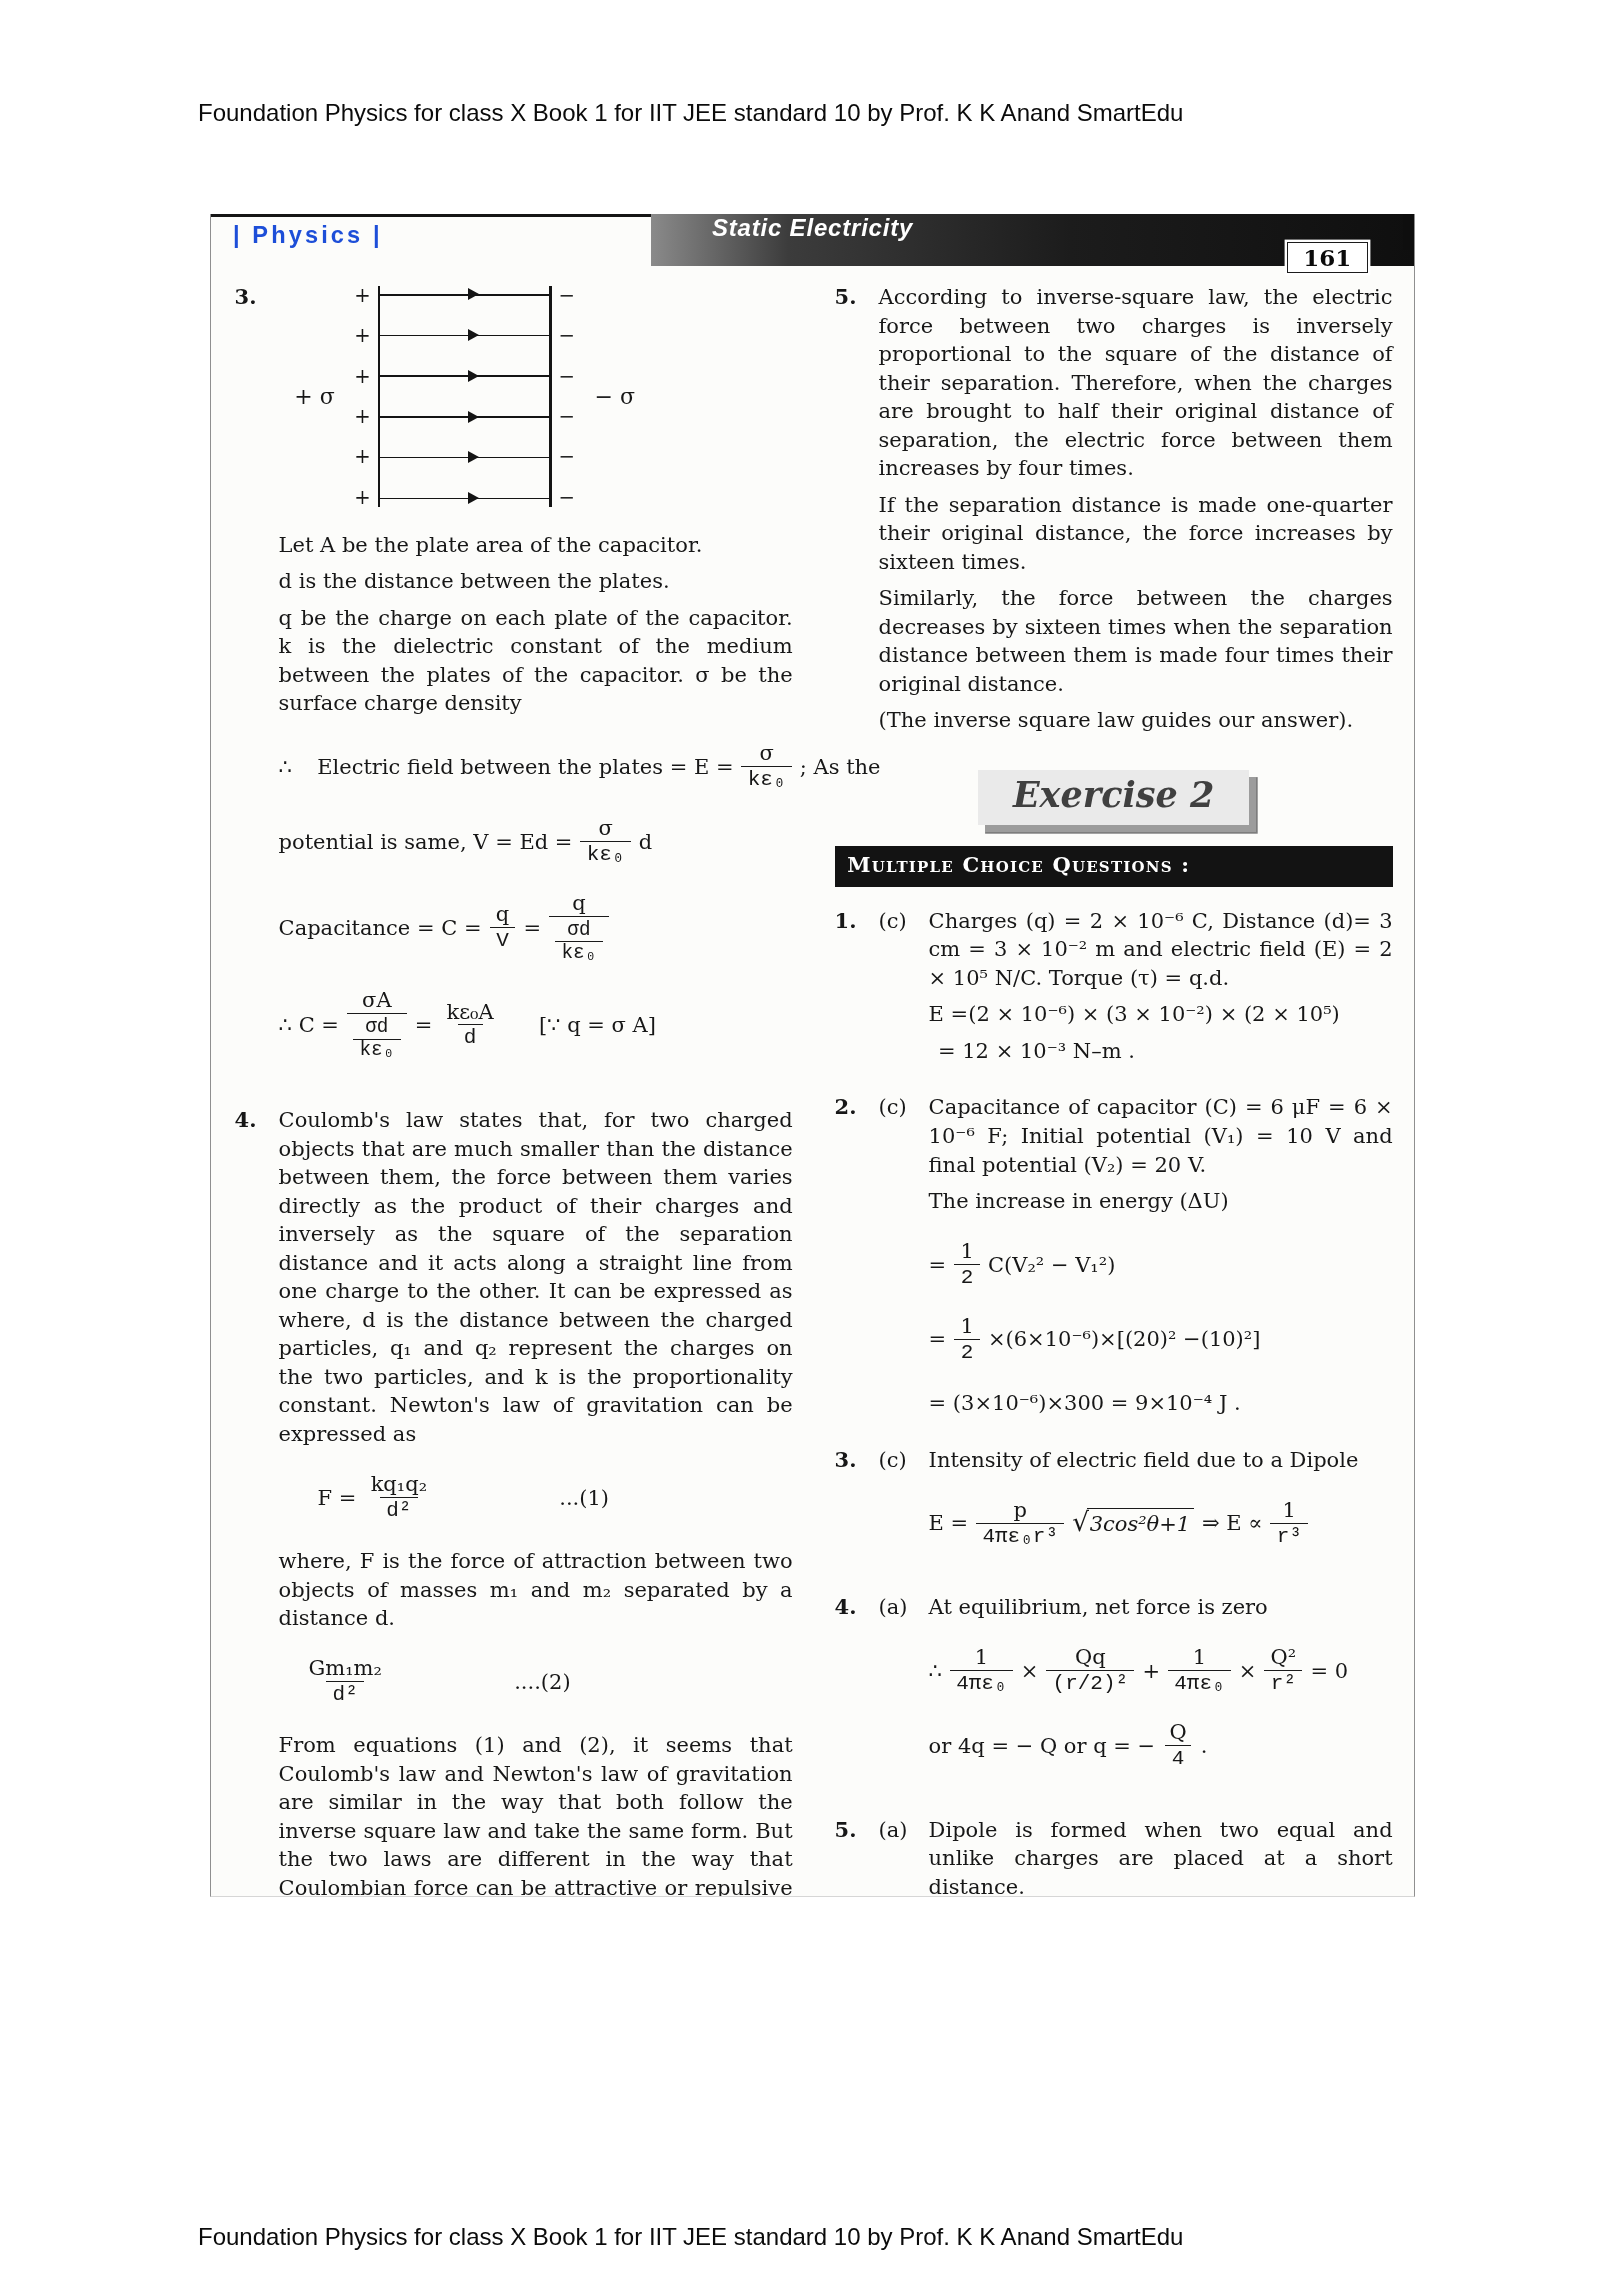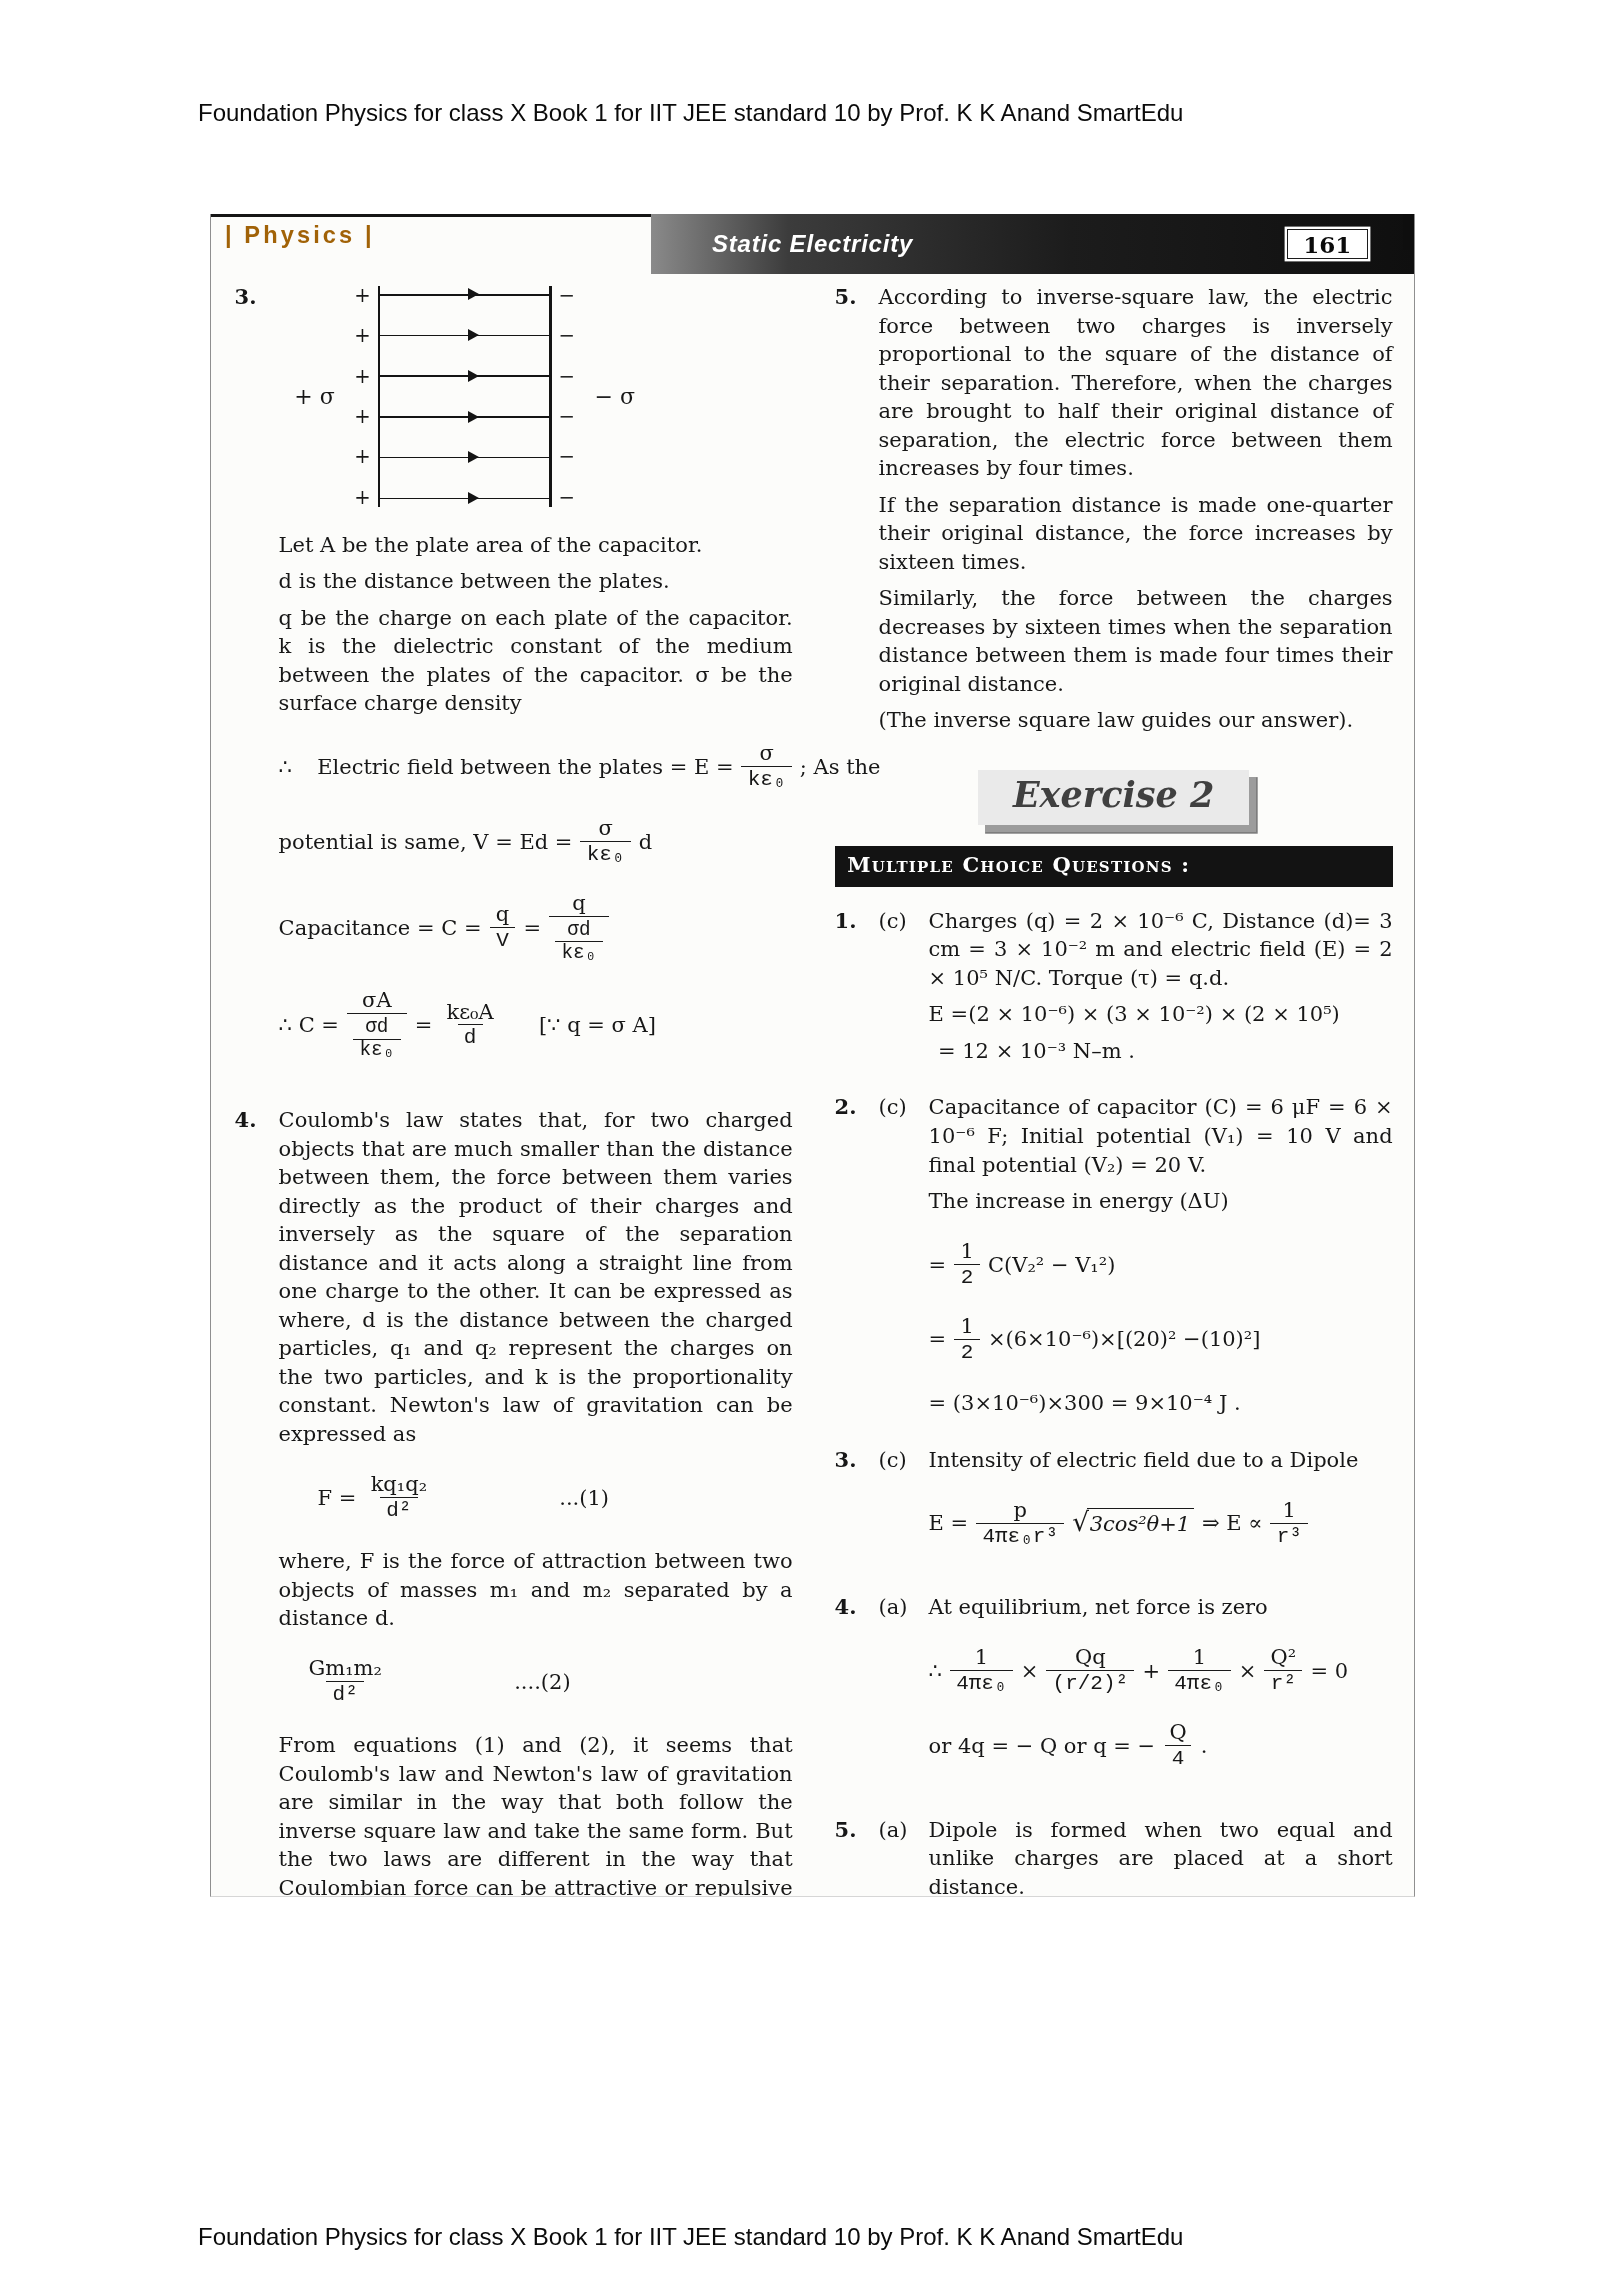--- a/index.html
+++ b/index.html
@@ -21,28 +21,28 @@
   .scan {
     position:absolute; left:210px; top:214px; width:1203px; height:1682px;
     background:#fcfcfa;
     border-left:1.6px solid #8f8f8f; border-right:1.6px solid #8f8f8f;
     border-bottom:0.8px solid #d6d6d6;
     overflow:hidden;
   }
   .scan-header { position:relative; height:42px; }
   .top-rule { position:absolute; top:0; left:0; width:451px; height:3.1px; background:#151515; }
   .physics-label {
-    position:absolute; left:14px; top:7.9px;
+    position:absolute; left:22px; top:7.9px;
     font-family:"Liberation Sans",sans-serif; font-weight:bold;
-    font-size:23.6px; letter-spacing:3.1px; color:#a16207;
+    font-size:23.6px; letter-spacing:3.1px; color:#1d4ed8;
   }
   .title-bar {
-    position:absolute; left:440px; right:0; top:0; height:60px;
+    position:absolute; left:440px; right:0; top:0; height:52px;
     background:linear-gradient(90deg,#8a8a8a 0,#3c3c3c 18%,#1c1c1c 55%,#0f0f0f 100%);
-    display:flex; align-items:center;
+    display:flex; align-items:flex-start;flex-direction:column;
   }
   .chapter-title {
     margin-left:61px; color:#ffffff; font-style:italic; font-weight:bold;
     font-size:24px; font-family:"Liberation Sans",sans-serif; letter-spacing:0.8px;
     white-space:nowrap;
   }
   .page-number {
     margin-left:auto; margin-right:46px;
     background:#ffffff; color:#0b0b0b; font-weight:bold; font-size:23px;
     padding:0.8px 15.7px; border:1.6px solid #1c1c1c; box-shadow:0 0 0 2.4px #ffffff;

